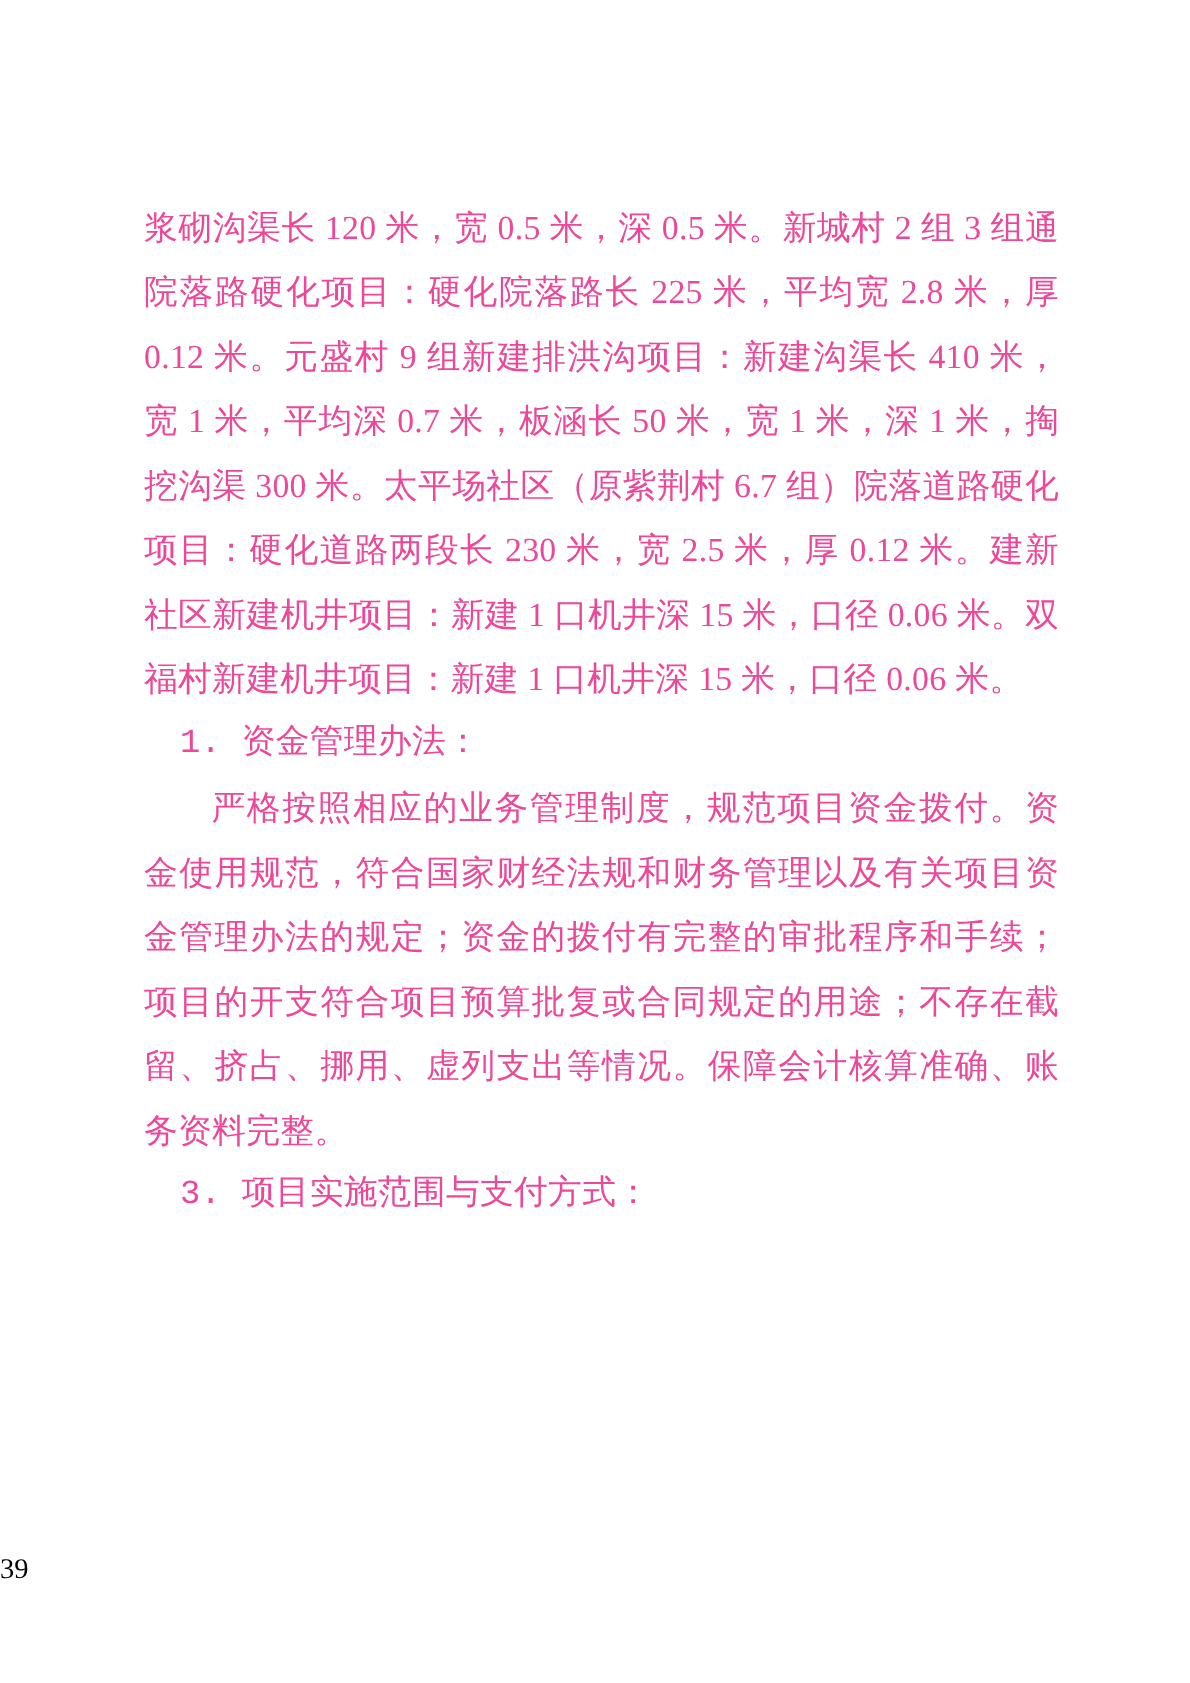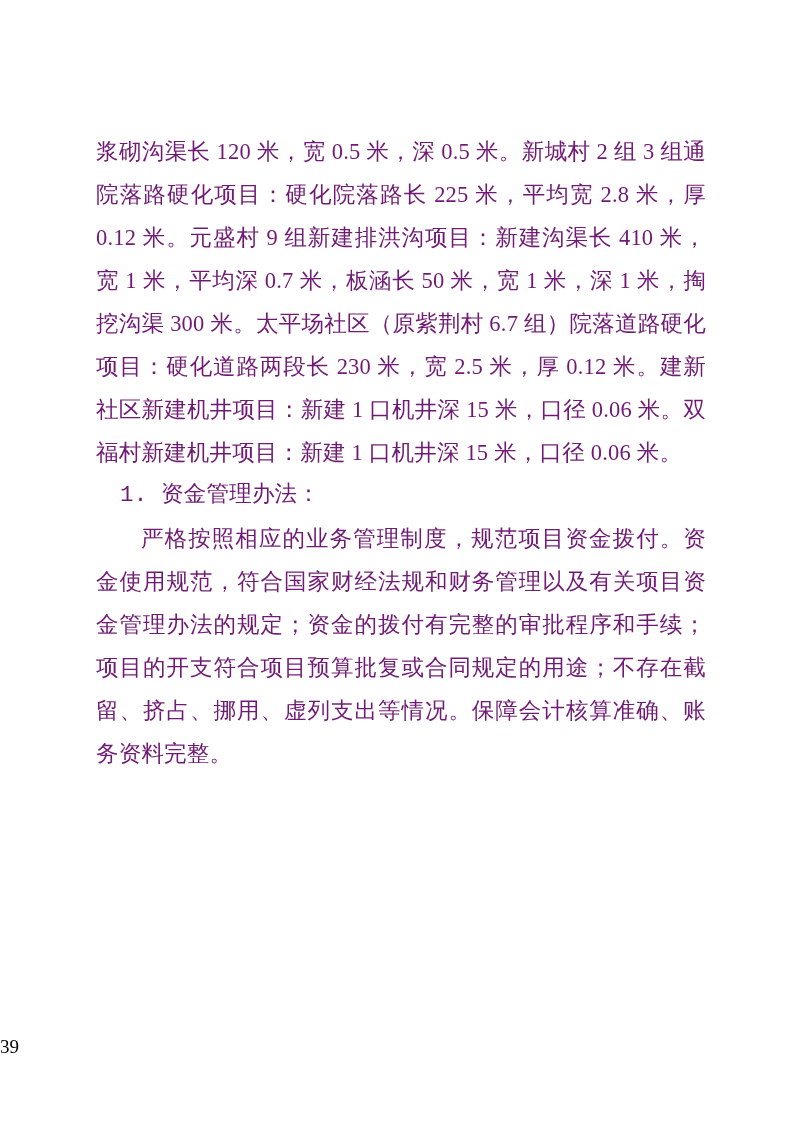--- a/index.html
+++ b/index.html
@@ -18,21 +18,21 @@
   .content {
     position: absolute;
     left: 96px;
     top: 130px;
     width: 610px;
   }
   .para {
     font-family: "Liberation Serif", "DejaVu Serif", serif;
     font-size: 22.5px;
     line-height: 43px;
-    color: #701a75;
+    color: #ec4899;
     text-align: justify;
     text-justify: inter-ideograph;
     margin: 0 0 0 0;
     letter-spacing: 0.2px;
   }
   .indent2 {
     text-indent: 45px;
   }
   .indent1 {
     text-indent: 24px;
@@ -50,15 +50,16 @@
   }
 </style>
 </head>
 <body>
 
 <div class="page">
   <div class="content">
     <p class="para">浆砌沟渠长 120 米，宽 0.5 米，深 0.5 米。新城村 2 组 3 组通院落路硬化项目：硬化院落路长 225 米，平均宽 2.8 米，厚 0.12 米。元盛村 9 组新建排洪沟项目：新建沟渠长 410 米，宽 1 米，平均深 0.7 米，板涵长 50 米，宽 1 米，深 1 米，掏挖沟渠 300 米。太平场社区（原紫荆村 6.7 组）院落道路硬化项目：硬化道路两段长 230 米，宽 2.5 米，厚 0.12 米。建新社区新建机井项目：新建 1 口机井深 15 米，口径 0.06 米。双福村新建机井项目：新建 1 口机井深 15 米，口径 0.06 米。</p>
     <p class="para indent1">1. 资金管理办法：</p>
     <p class="para indent2">严格按照相应的业务管理制度，规范项目资金拨付。资金使用规范，符合国家财经法规和财务管理以及有关项目资金管理办法的规定；资金的拨付有完整的审批程序和手续；项目的开支符合项目预算批复或合同规定的用途；不存在截留、挤占、挪用、虚列支出等情况。保障会计核算准确、账务资料完整。</p>
+    <p class="para indent1">3. 项目实施范围与支付方式：</p>
   </div>
   <div class="page-number">39</div>
 </div>
 
 </body></html>

